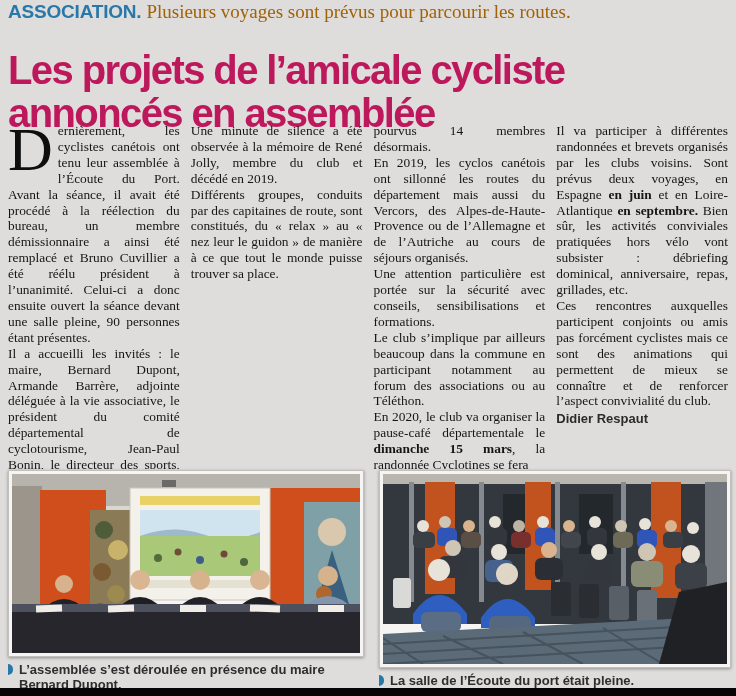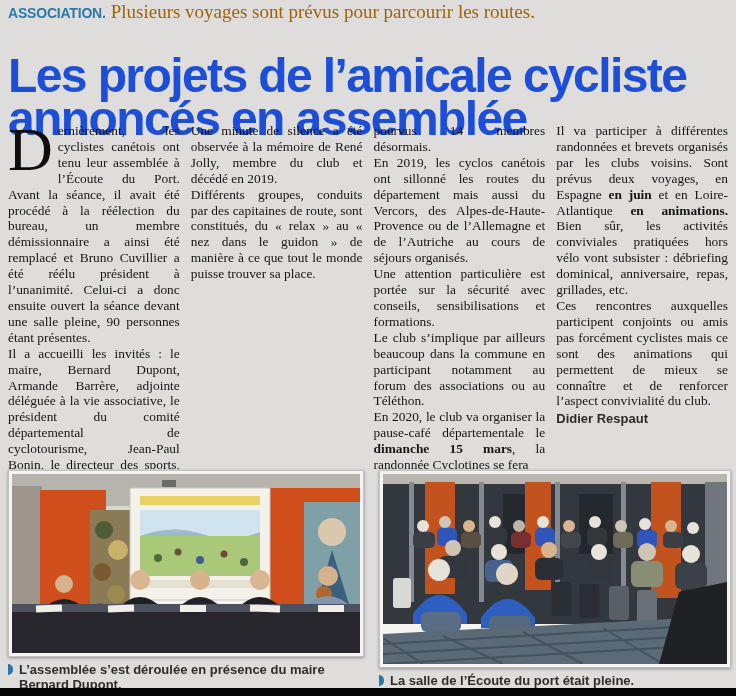--- a/index.html
+++ b/index.html
@@ -6,28 +6,28 @@
   body{
     width:736px;height:696px;position:relative;overflow:hidden;
     background:#dedddb;
     font-family:"Liberation Serif", serif;
     color:#151515;
   }
   
   .kicker{position:absolute;top:1px;left:8px;right:8px;white-space:nowrap;}
   .kicker-label{
     font-family:"Liberation Sans", sans-serif;font-weight:700;
-    font-size:14px;color:#2878a9;letter-spacing:-0.2px;
+    font-size:19px;color:#2878a9;letter-spacing:-0.2px;
   }
   .kicker-tagline{font-size:19px;color:#a16207;margin-left:5px;}
   
   .headline{
     position:absolute;top:22px;left:8px;right:4px;
     font-family:"Liberation Sans", sans-serif;font-weight:700;
-    font-size:48px;line-height:43px;letter-spacing:-1.6px;color:#1d4ed8;
+    font-size:40px;line-height:43px;letter-spacing:-1.6px;color:#be185d;
   }
   
   .article{
     position:absolute;top:123px;left:8px;width:720px;height:346px;
     display:flex;gap:11px;overflow:hidden;
   }
   .col{flex:1 1 0;min-width:0;}
   .bpara{
     margin:0;font-size:13.4px;line-height:15.9px;text-align:justify;
     hyphens:auto;-webkit-hyphens:auto;color:#151515;
@@ -79,35 +79,35 @@
 <div class="article">
   <div class="col">
       <div>
         <p class="bpara"><span class="dropcap">D</span>ernièrement, les cyclistes canétois ont tenu leur assemblée à l’Écoute du Port. Avant la séance, il avait été procédé à la réélection du bureau, un membre démissionnaire a ainsi été remplacé et Bruno Cuvillier a été réélu président à l’unanimité. Celui-ci a donc ensuite ouvert la séance devant une salle pleine, 90 personnes étant présentes.</p>
         <p class="bpara">Il a accueilli les invités : le maire, Bernard Dupont, Armande Barrère, adjointe déléguée à la vie associative, le président du comité départemental de cyclotourisme, Jean-Paul Bonin, le directeur des sports, Thierry Pata.</p>
       </div>
     </div>
   <div class="col">
       <div>
         <p class="bpara">Une minute de silence a été observée à la mémoire de René Jolly, membre du club et décédé en 2019.</p>
-        <p class="bpara">Différents groupes, conduits par des capitaines de route, sont constitués, du « relax » au « nez dans le guidon » de manière à ce que tout le monde puisse trouver sa place.</p>
+        <p class="bpara">Différents groupes, conduits par des capitaines de route, sont constitués, du « relax » au « nez leur le guidon » de manière à ce que tout le monde puisse trouver sa place.</p>
       </div>
     </div>
   <div class="col">
       <div>
         <p class="bpara">pourvus 14 membres désormais.</p>
         <p class="bpara">En 2019, les cyclos canétois ont sillonné les routes du département mais aussi du Vercors, des Alpes-de-Haute-Provence ou de l’Allemagne et de l’Autriche au cours de séjours organisés.</p>
         <p class="bpara">Une attention particulière est portée sur la sécurité avec conseils, sensibilisations et formations.</p>
         <p class="bpara">Le club s’implique par ailleurs beaucoup dans la commune en participant notamment au forum des associations ou au Téléthon.</p>
         <p class="bpara">En 2020, le club va organiser la pause-café départementale le <b>dimanche 15 mars</b>, la randonnée Cyclotines se fera</p>
       </div>
     </div>
   <div class="col">
     <div>
-        <p class="bpara">Il va participer à différentes randonnées et brevets organisés par les clubs voisins. Sont prévus deux voyages, en Espagne <b>en juin</b> et en Loire-Atlantique <b>en animations.</b> Bien sûr, les activités conviviales pratiquées hors vélo vont subsister : débriefing dominical, anniversaire, repas, grillades, etc.</p>
+        <p class="bpara">Il va participer à différentes randonnées et brevets organisés par les clubs voisins. Sont prévus deux voyages, en Espagne <b>en juin</b> et en Loire-Atlantique <b>en septembre.</b> Bien sûr, les activités conviviales pratiquées hors vélo vont subsister : débriefing dominical, anniversaire, repas, grillades, etc.</p>
         <p class="bpara">Ces rencontres auxquelles participent conjoints ou amis pas forcément cyclistes mais ce sont des animations qui permettent de mieux se connaître et de renforcer l’aspect convivialité du club.</p>
       </div>
     <div class="byline">Didier Respaut</div>
   </div>
 </div>
 
 <div class="photos">
 
   <figure class="figure" style="margin:0;width:400px;">
     <div class="frame">

